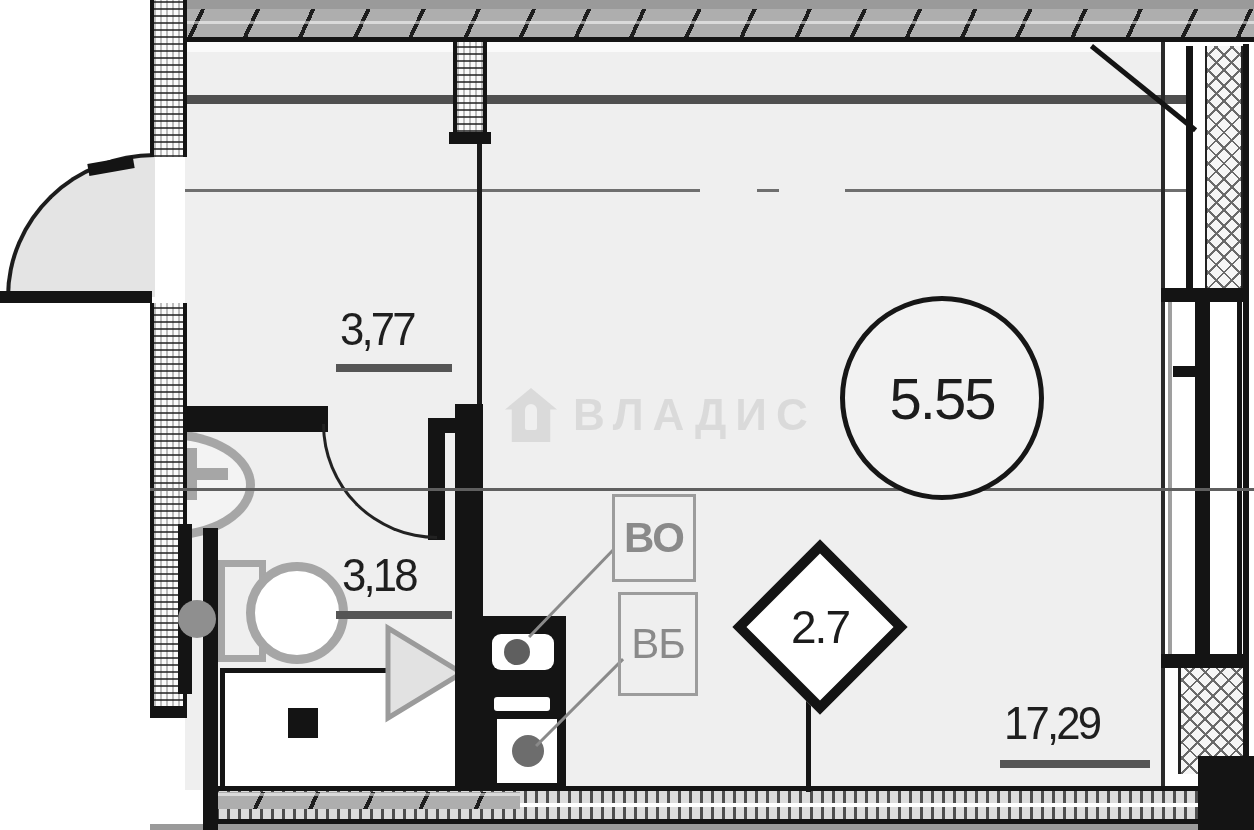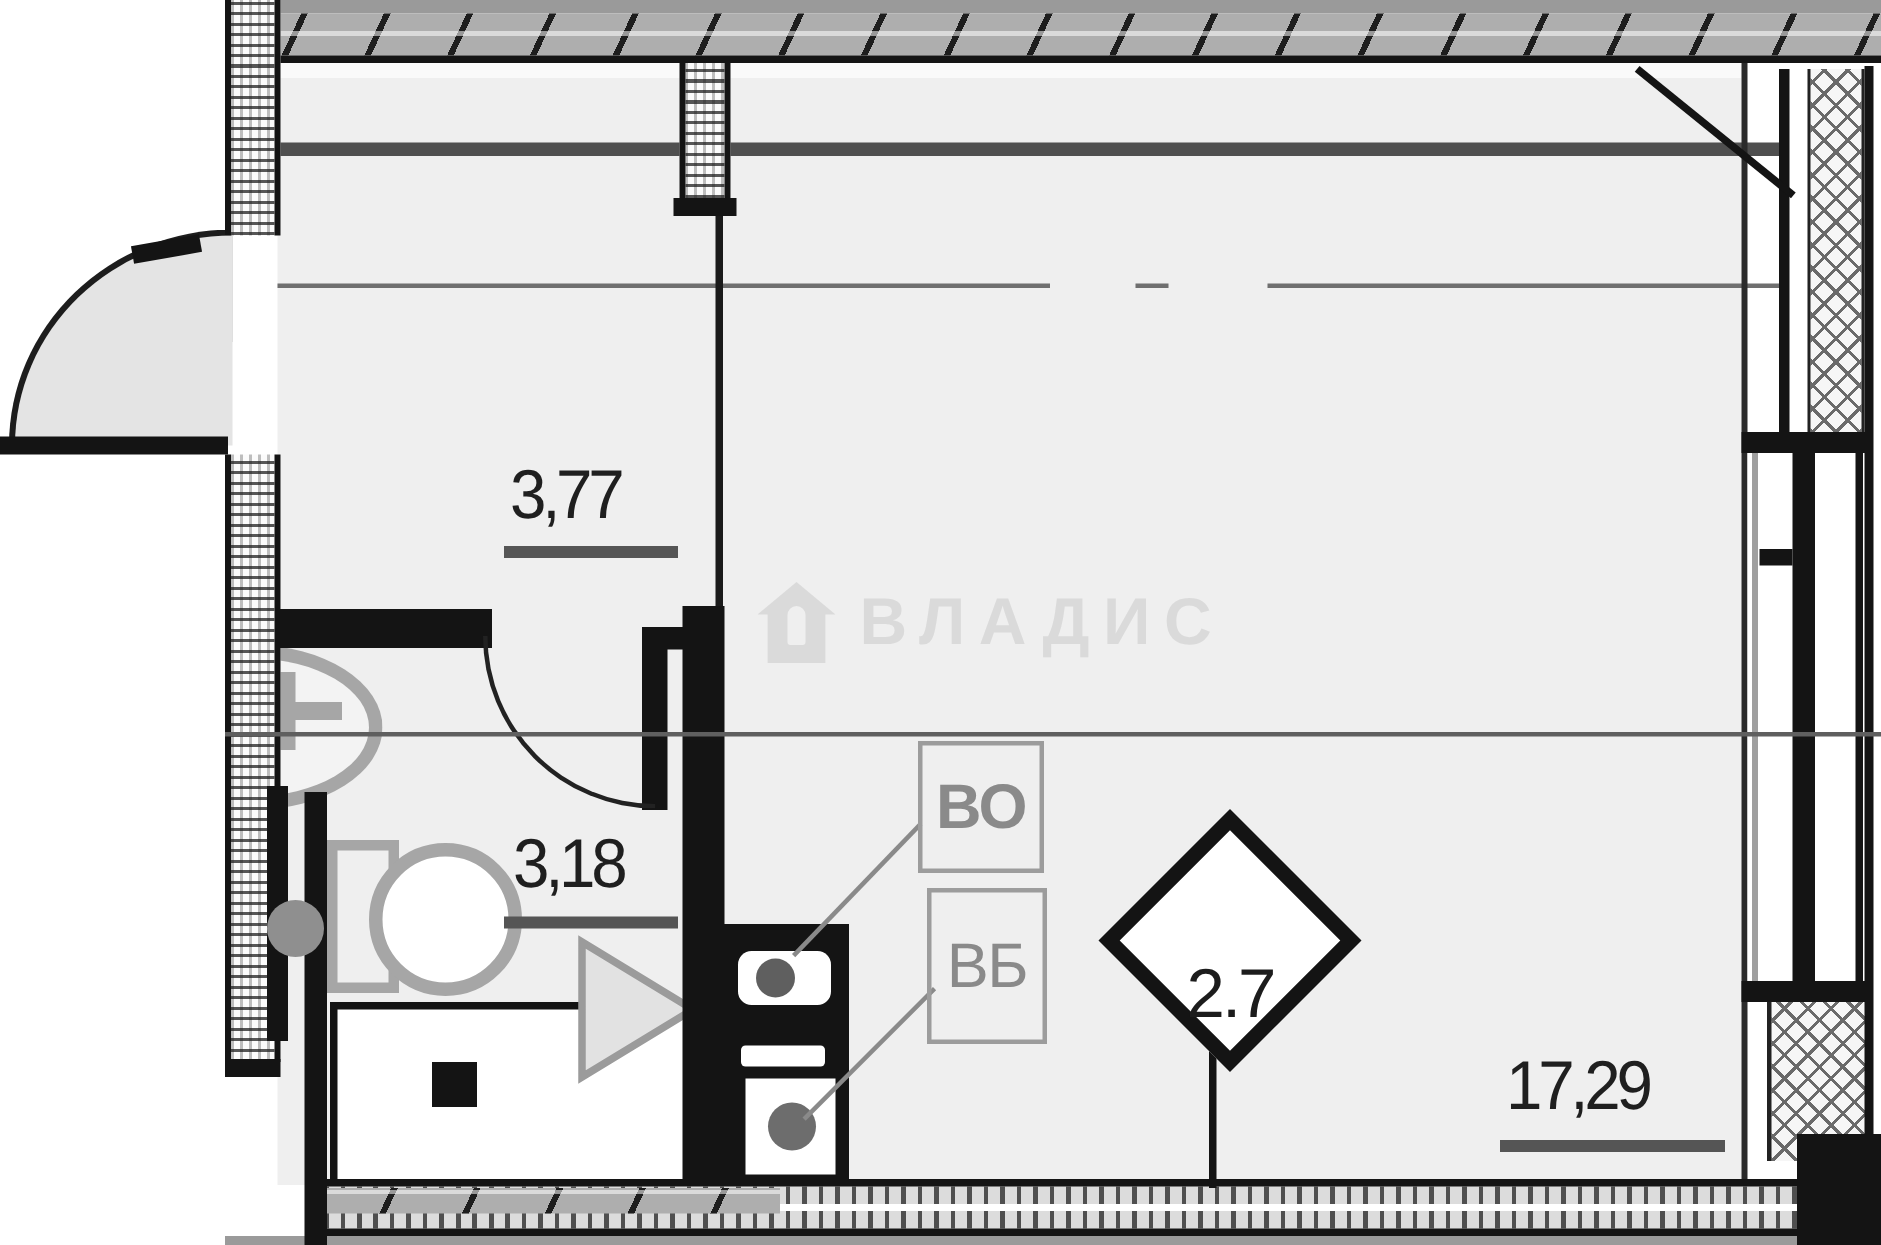--- a/index.html
+++ b/index.html
@@ -33,21 +33,21 @@
       repeating-linear-gradient(-45deg, #6a6a6a 0 2px, transparent 2px 11px);
   }
   
   .dim{color:#1f1f1f;font-size:46px;letter-spacing:-3px;transform:scaleX(.95);
        transform-origin:left bottom;white-space:nowrap;line-height:1;}
   .uline{background:#555;height:8px;}
   
   .circle-badge{border:5px solid #161616;border-radius:50%;background:#f2f2f2;
     display:flex;align-items:center;justify-content:center;}
   .circle-badge span{font-size:58px;color:#1c1c1c;letter-spacing:-2px;}
-  .diamond-wrap{display:flex;align-items:flex-end;justify-content:center;}
+  .diamond-wrap{display:flex;align-items:center;justify-content:center;}
   .diamond-shape{position:absolute;inset:0;border:10px solid #141414;background:#ffffff;
     transform:rotate(45deg);}
   .diamond-text{position:relative;font-size:46px;color:#1c1c1c;letter-spacing:-2px;}
   
   .shaft-box{border:3px solid #9c9c9c;color:#8a8a8a;font-size:42px;letter-spacing:-1px;
     display:flex;align-items:center;justify-content:center;}
   .leader{height:3px;background:#8a8a8a;transform-origin:0 0;}
   
   .wm{display:flex;align-items:center;gap:16px;color:rgba(110,110,110,.16);}
   .wm-house{width:52px;height:54px;background:rgba(110,110,110,.16);
@@ -152,20 +152,23 @@
   <div class="abs hatch-zz" style="left:1178px;top:668px;width:64px;height:106px;border-left:3px solid #222;border-right:3px solid #222;z-index:7;"></div>
   <div class="abs blk" style="left:1198px;top:756px;width:56px;height:74px;z-index:8;"></div>
   <div class="abs blk" style="left:1243px;top:44px;width:6px;height:746px;z-index:7;"></div>
 
   <div class="abs hatch-bottom" style="left:205px;top:786px;width:1049px;height:28px;border-top:5px solid #141414;border-bottom:5px solid #141414;z-index:7;"></div>
   <div class="abs hatch-brick" style="left:210px;top:792px;width:310px;height:17px;z-index:7;"></div>
   <div class="abs" style="left:150px;top:824px;width:1104px;height:6px;background:#9a9a9a;z-index:7;"></div>
 
   <div class="abs" style="left:150px;top:488px;width:1104px;height:3px;background:#5f5f5f;z-index:9;"></div>
 
+  <div class="abs circle-badge" style="left:840px;top:296px;width:194px;height:194px;z-index:10;">
+    <span>5.55</span>
+  </div>
 
   <div class="abs diamond-wrap" style="left:758px;top:565px;width:124px;height:124px;z-index:10;">
     <div class="diamond-shape"></div>
     <div class="diamond-text">2.7</div>
   </div>
   <div class="abs blk" style="left:806px;top:697px;width:5px;height:95px;z-index:9;"></div>
 
   <div class="abs dim" style="left:340px;top:306px;z-index:10;">3,77</div>
   <div class="abs uline" style="left:336px;top:364px;width:116px;z-index:10;"></div>
 

